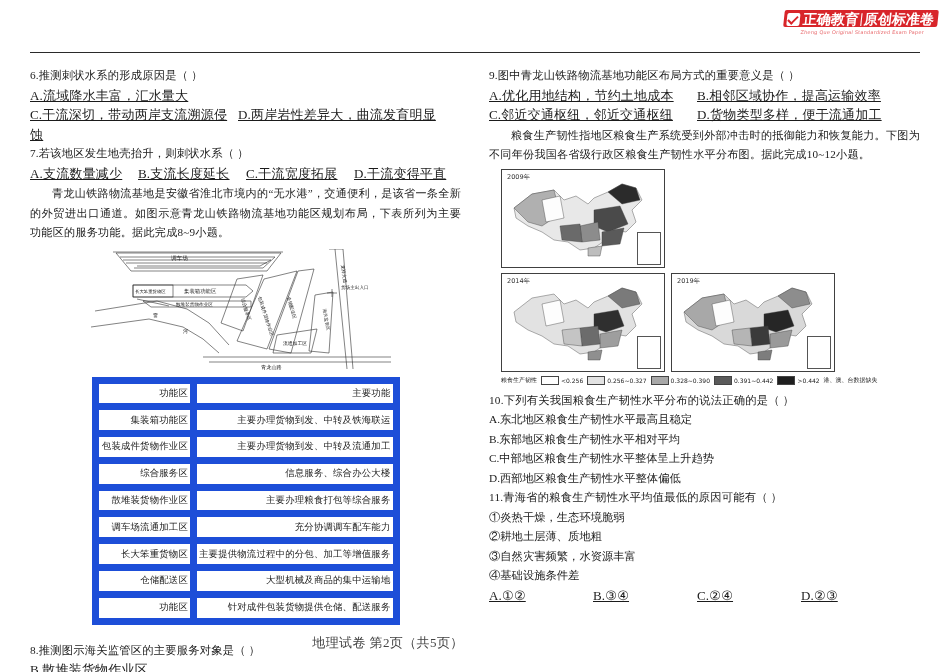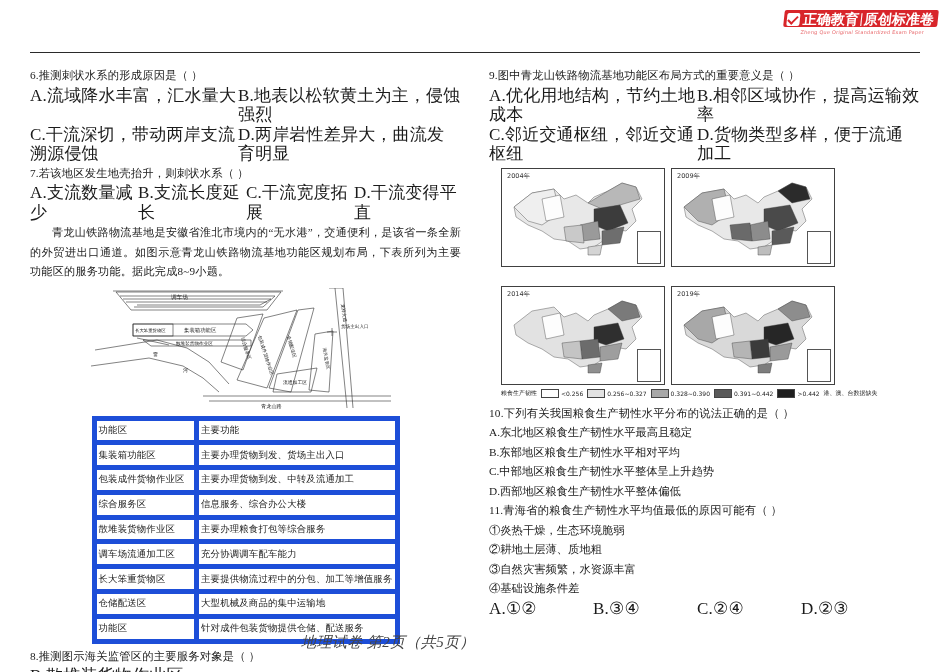--- a/index.html
+++ b/index.html
@@ -101,23 +101,24 @@
   }
   .col { width: 431px; }
   .q {
     font-size: 11.3px;
     line-height: 19.5px;
     letter-spacing: .2px;
     white-space: nowrap;
   }
   .opts {
     display: flex;
-    font-size: 17px;
+    font-size: 13px;
     line-height: 19.5px;
     letter-spacing: .2px;
+    text-decoration: underline;
   }
   .opts.two > span:first-child { width: 208px; flex: none; }
   .opts.four > span { width: 108px; flex: none; }
   .opts.four.narrow > span { width: 104px; }
   .opt-blk { font-size: 11.3px; line-height: 19.5px; }
   .para {
     font-size: 11.1px;
     line-height: 19.5px;
     text-indent: 22px;
     text-align: justify;
@@ -132,22 +133,22 @@
     position: relative;
   }
   
   table.fn {
     border-collapse: collapse;
     margin: 4px auto 0;
     width: 308px;
     font-size: 9.4px;
   }
   table.fn td {
-    border: 5px solid #1d4ed8;
-    text-align: left;
+    border: 7px solid #1d4ed8;
+    text-align: right;
     padding: 3.4px 2px;
     letter-spacing: .2px;
     white-space: nowrap;
     margin-left: 45px;
   }
   table.fn td.c1 { width: 96px; }
   
   #maps {
     margin: 4px 0 0 12px;
     width: 335px;
@@ -194,24 +195,23 @@
     margin: 0 2px 0 4px;
     flex: none;
   }
   
   #footer {
     position: absolute;
     bottom: 20px;
     left: 0;
     width: 776px;
     text-align: center;
-    font-size: 15px;
+    font-size: 13px;
     color: #444;
     letter-spacing: .4px;
-    font-style: italic;
   }
 </style>
 </head>
 <body>
 
 <div id="page">
 
   <div id="logo-wrap">
     <div class="logo-box">
       <span class="logo-check"></span>
@@ -224,21 +224,20 @@
 
   <div id="head-rule"></div>
 
   <div id="cols">
 
     <div class="col">
 
       <div class="q">6.推测刺状水系的形成原因是（     ）</div>
       <div class="opts two">
         <span>A.流域降水丰富，汇水量大</span>
-        <span>B.地表以松软黄土为主，侵蚀强烈</span>
       </div>
       <div class="opts two">
         <span>C.干流深切，带动两岸支流溯源侵蚀</span>
         <span>D.两岸岩性差异大，曲流发育明显</span>
       </div>
 
       <div class="q">7.若该地区发生地壳抬升，则刺状水系（     ）</div>
       <div class="opts four">
         <span>A.支流数量减少</span>
         <span>B.支流长度延长</span>
@@ -307,21 +306,21 @@
       </div>
 
       <table class="fn">
         <tbody>
           <tr>
             <td class="c1">功能区</td>
             <td>主要功能</td>
           </tr>
           <tr>
             <td class="c1">集装箱功能区</td>
-            <td>主要办理货物到发、货场主出入口</td>
+            <td>主要办理货物到发、中转及铁海联运</td>
           </tr>
           <tr>
             <td class="c1">包装成件货物作业区</td>
             <td>主要办理货物到发、中转及流通加工</td>
           </tr>
           <tr>
             <td class="c1">综合服务区</td>
             <td>信息服务、综合办公大楼</td>
           </tr>
           <tr>
@@ -340,21 +339,21 @@
             <td class="c1">仓储配送区</td>
             <td>大型机械及商品的集中运输地</td>
           </tr>
           <tr>
             <td class="c1">功能区</td>
             <td>针对成件包装货物提供仓储、配送服务</td>
           </tr>
         </tbody>
       </table>
 
-      <div class="q" style="margin-top:3px">8.推测图示海关监管区的主要服务对象是（     ）</div>
+      <div class="q" style="margin-top:16px">8.推测图示海关监管区的主要服务对象是（     ）</div>
       <div class="opts two">
         <span>B.散堆装货物作业区</span>
       </div>
       <div class="opts two">
         <span>C.集装箱功能区</span>
         <span>D.包装成件货物作业区</span>
       </div>
     </div>
 
     <div class="col">
@@ -362,59 +361,43 @@
       <div class="q">9.图中青龙山铁路物流基地功能区布局方式的重要意义是（     ）</div>
       <div class="opts two">
         <span>A.优化用地结构，节约土地成本</span>
         <span>B.相邻区域协作，提高运输效率</span>
       </div>
       <div class="opts two">
         <span>C.邻近交通枢纽，邻近交通枢纽</span>
         <span>D.货物类型多样，便于流通加工</span>
       </div>
 
+      <div class="para">粮食生产韧性指地区粮食生产系统受到外部冲击时的抵御能力和恢复能力。下图为不同年份我国各省级行政区粮食生产韧性水平分布图。据此完成10~12小题。</div>
 
       <div id="maps">
         <div class="map-row">
-          <div class="map-cell">
-            <span class="map-year">2004年</span>
-            <svg width="160" height="95" viewBox="0 0 160 95">
-              <g stroke="#3a3a3a" stroke-width="0.4">
-                <path d="M12 38 L30 24 L52 20 L62 30 L74 26 L86 34 L92 28 L106 22 L120 14 L134 18 L140 30 L130 40 L134 52 L124 62 L112 60 L104 70 L92 78 L78 80 L66 72 L52 70 L40 62 L26 56 L14 48 Z" fill="#e8e8e8"></path>
-                <path d="M12 38 L30 24 L52 20 L58 44 L40 56 L26 52 Z" fill="#efefef"></path>
-                <path d="M40 30 L58 26 L62 48 L44 52 Z" fill="#fdfdfd"></path>
-                <path d="M86 34 L106 22 L120 14 L134 18 L138 30 L118 36 L100 40 Z" fill="#b8b8b8"></path>
-                <path d="M92 40 L118 36 L126 54 L106 62 L92 56 Z" fill="#3c3c3c"></path>
-                <path d="M100 62 L122 58 L118 74 L100 76 Z" fill="#6e6e6e"></path>
-                <path d="M78 56 L96 52 L98 70 L80 72 Z" fill="#9a9a9a"></path>
-                <path d="M62 58 L80 56 L82 74 L64 72 Z" fill="#c9c9c9"></path>
-                <path d="M86 78 L100 76 L98 86 L86 86 Z" fill="#d4d4d4"></path>
-              </g>
-            </svg>
-            <span class="inset"></span>
-          </div>
           <div class="map-cell">
             <span class="map-year">2009年</span>
             <svg width="160" height="95" viewBox="0 0 160 95">
               <g stroke="#3a3a3a" stroke-width="0.4">
                 <path d="M12 38 L30 24 L52 20 L62 30 L74 26 L86 34 L92 28 L106 22 L120 14 L134 18 L140 30 L130 40 L134 52 L124 62 L112 60 L104 70 L92 78 L78 80 L66 72 L52 70 L40 62 L26 56 L14 48 Z" fill="#e8e8e8"></path>
                 <path d="M12 38 L30 24 L52 20 L58 44 L40 56 L26 52 Z" fill="#b0b0b0"></path>
                 <path d="M40 30 L58 26 L62 48 L44 52 Z" fill="#fdfdfd"></path>
                 <path d="M106 22 L120 14 L134 18 L138 30 L120 34 Z" fill="#2b2b2b"></path>
                 <path d="M92 40 L118 36 L126 54 L106 62 L92 56 Z" fill="#4a4a4a"></path>
                 <path d="M100 62 L122 58 L118 74 L100 76 Z" fill="#5a5a5a"></path>
                 <path d="M78 56 L96 52 L98 70 L80 72 Z" fill="#8c8c8c"></path>
                 <path d="M58 56 L78 54 L80 72 L60 70 Z" fill="#6a6a6a"></path>
                 <path d="M86 78 L100 76 L98 86 L86 86 Z" fill="#bdbdbd"></path>
               </g>
             </svg>
             <span class="inset"></span>
           </div>
         </div>
-        <div class="map-row" style="margin-top:19px">
+        <div class="map-row" style="margin-top:5px">
           <div class="map-cell">
             <span class="map-year">2014年</span>
             <svg width="160" height="95" viewBox="0 0 160 95">
               <g stroke="#3a3a3a" stroke-width="0.4">
                 <path d="M12 38 L30 24 L52 20 L62 30 L74 26 L86 34 L92 28 L106 22 L120 14 L134 18 L140 30 L130 40 L134 52 L124 62 L112 60 L104 70 L92 78 L78 80 L66 72 L52 70 L40 62 L26 56 L14 48 Z" fill="#e2e2e2"></path>
                 <path d="M40 30 L58 26 L62 48 L44 52 Z" fill="#fdfdfd"></path>
                 <path d="M106 22 L120 14 L134 18 L138 30 L120 34 Z" fill="#7a7a7a"></path>
                 <path d="M92 40 L116 36 L122 52 L104 58 L92 54 Z" fill="#2f2f2f"></path>
                 <path d="M98 60 L120 56 L116 72 L98 74 Z" fill="#9e9e9e"></path>
                 <path d="M78 54 L96 52 L98 70 L80 72 Z" fill="#6c6c6c"></path>

